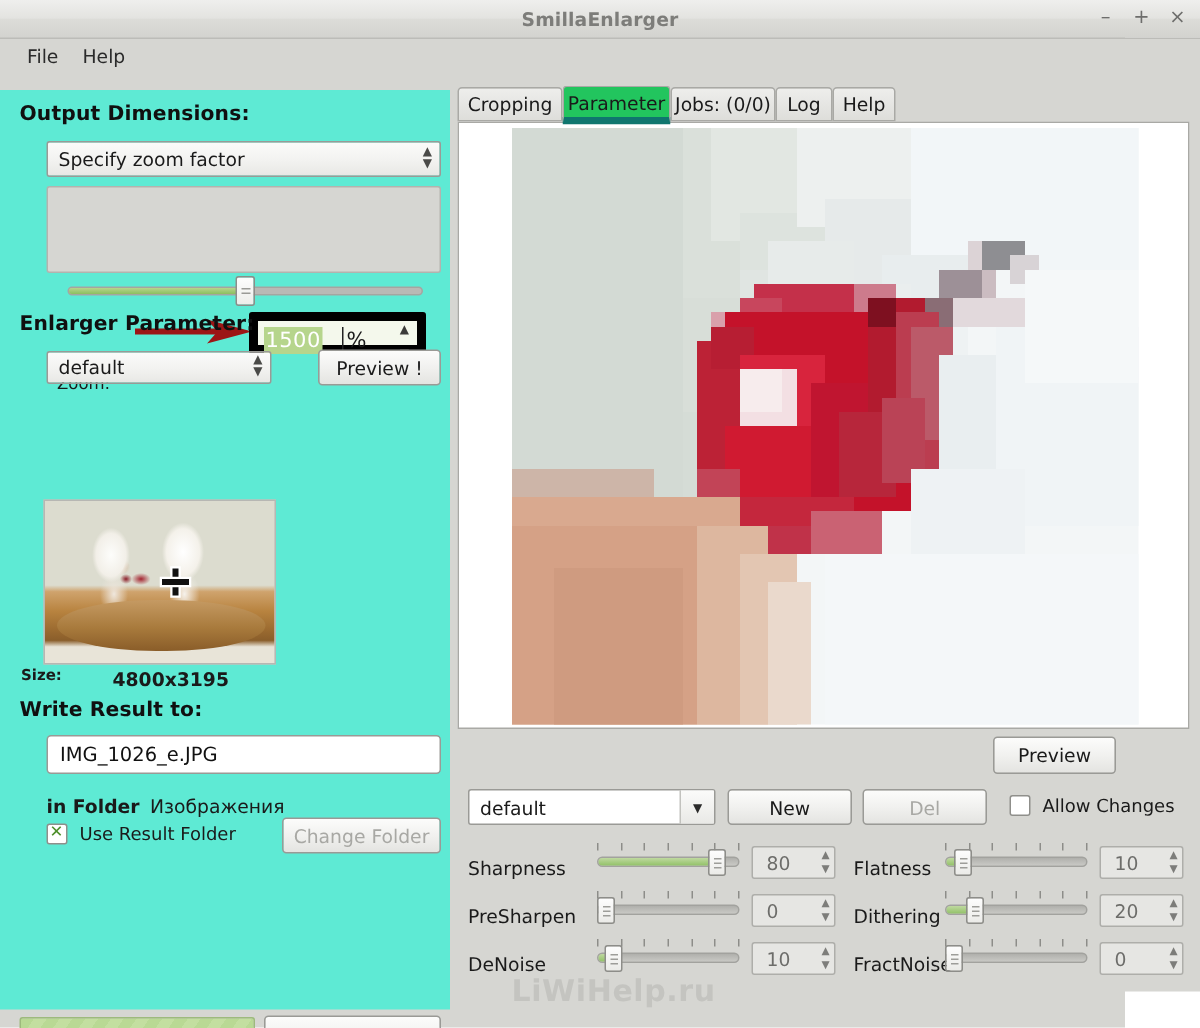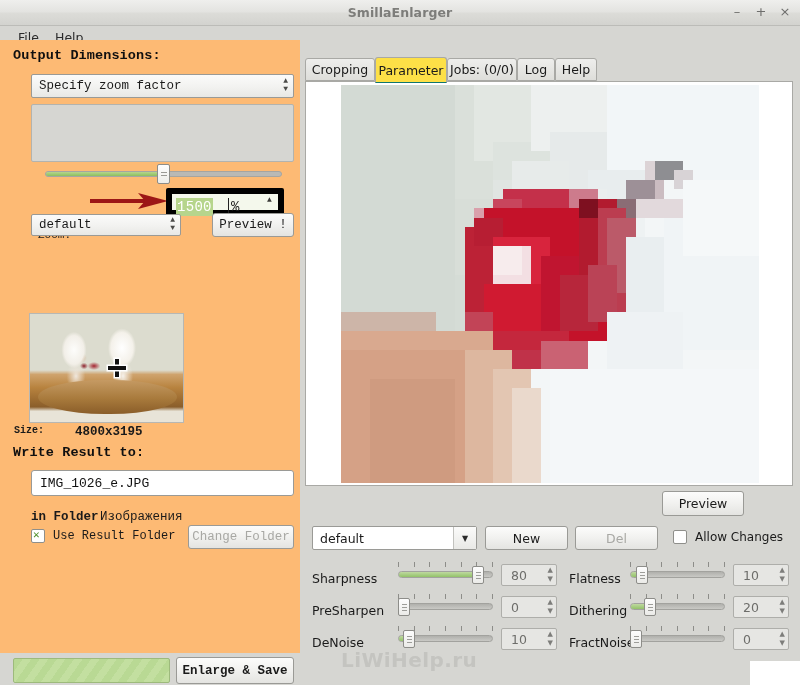--- a/index.html
+++ b/index.html
@@ -67,24 +67,23 @@
     color: #2b2b2b;
     padding: 1px 5px;
     cursor: default;
   }
   .menu-file { left: 13px; }
   .menu-help { left: 50px; }
 
   
   .left-panel {
     position: absolute;
-    left: 0; top: 40px;
+    left: 0; top: 60px;
     width: 300px; height: 613px;
-    background: #fdba74;
-    font-family: Liberation Mono, monospace;
+    background: #5eead4;
   }
   .section-title {
     position: absolute;
     font-weight: bold;
     font-size: 13.5px;
     color: #101010;
     letter-spacing: 0.1px;
   }
   
   .combo {
@@ -375,22 +374,22 @@
     border-radius: 3px 3px 0 0;
     box-sizing: border-box;
     font-size: 12.5px;
     color: #1a1a1a;
     display: flex;
     align-items: center;
     justify-content: center;
     cursor: pointer;
   }
   .tab.active {
-    background: #fde047;
-    border-bottom: 1px solid #0f766e;
+    background: #22c55e;
+    border-bottom: 5px solid #0f766e;
     height: 26px;
     top: -1px;
     z-index: 4;
     font-weight: normal;
   }
   .preview-area {
     position: absolute;
     left: 5px; top: 33px;
     width: 488px; height: 405px;
     background: #ffffff;
@@ -558,20 +557,21 @@
     <div class="spinbox zoom-spin">
       <span class="zoom-value-sel">1500</span>
       <span class="zoom-caret"></span>
       <span class="zoom-pct">%</span>
       <span class="spin-btns">
           <span>▲</span>
           <span>▼</span>
         </span>
     </div>
 
+    <div class="section-title" style="left:13px; top:148px;">Enlarger Parameter:</div>
 
     <div class="combo" style="left:31px; top:174px; width:150px; height:22px;">
       <span class="combo-label">default</span>
       <span class="spin-arrows">
           <span>▲</span>
           <span>▼</span>
         </span>
     </div>
 
     <div class="btn" style="left:212px; top:173px; width:82px; height:24px;">Preview !</div>

